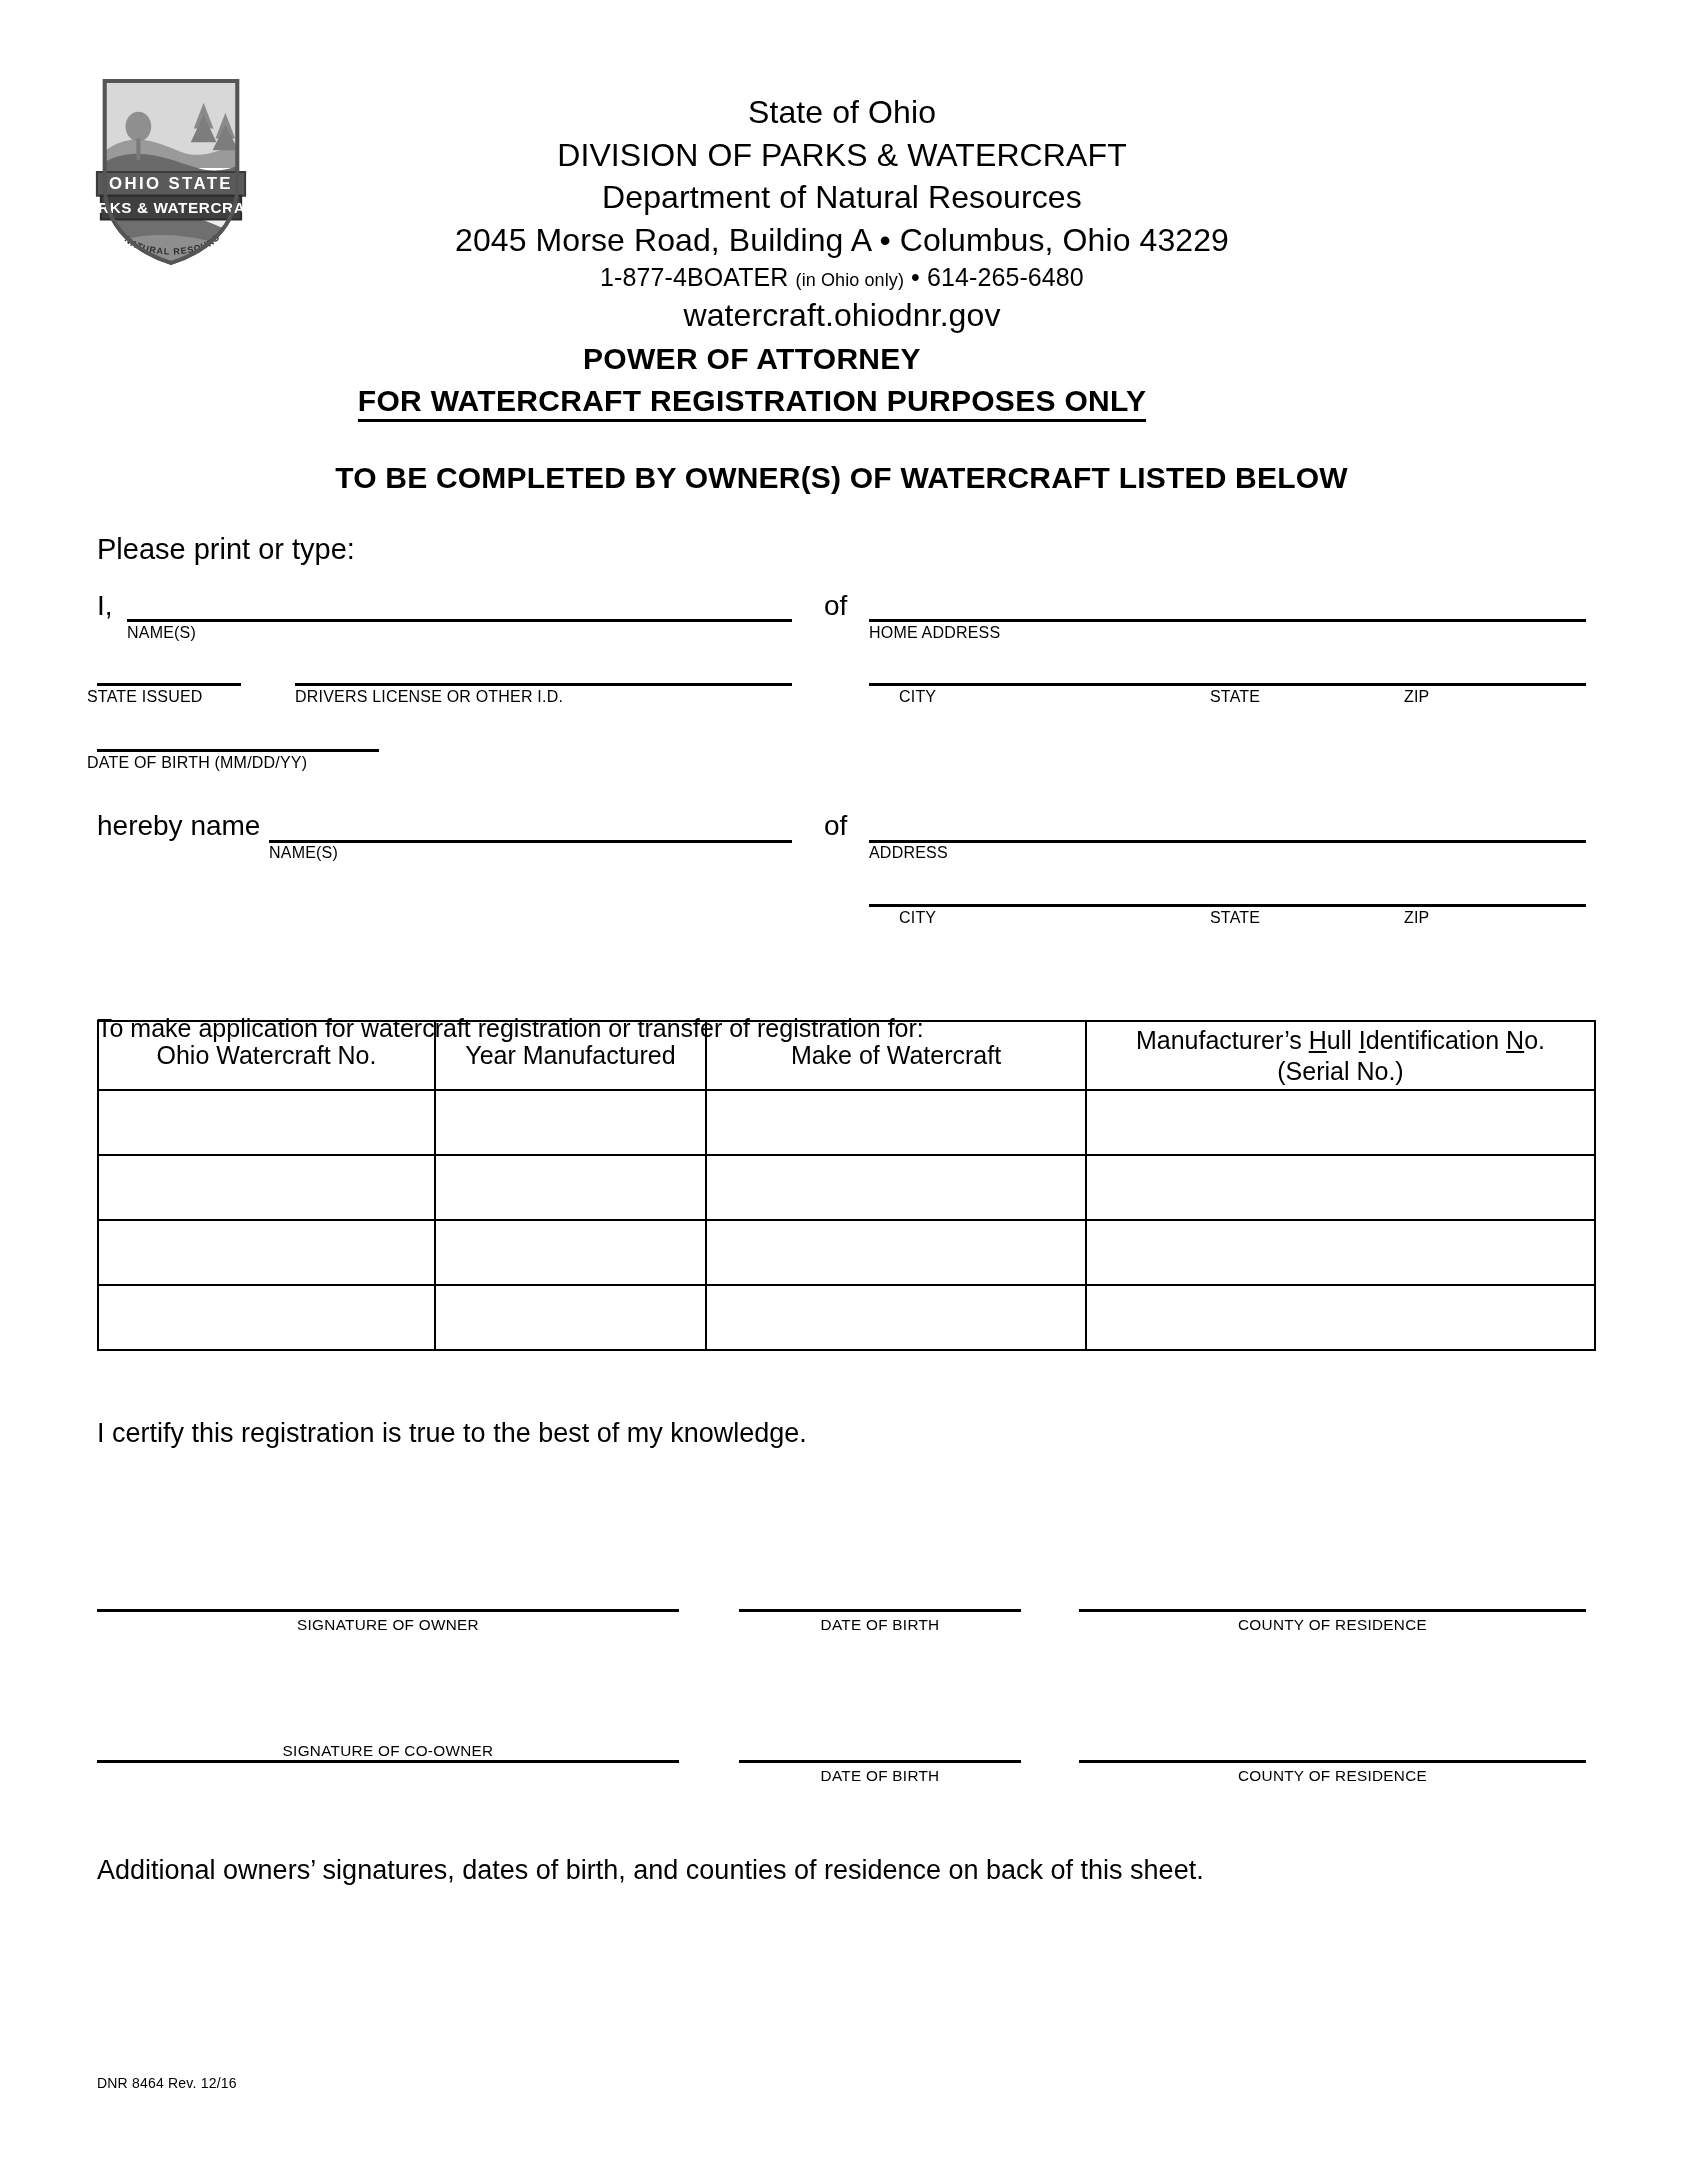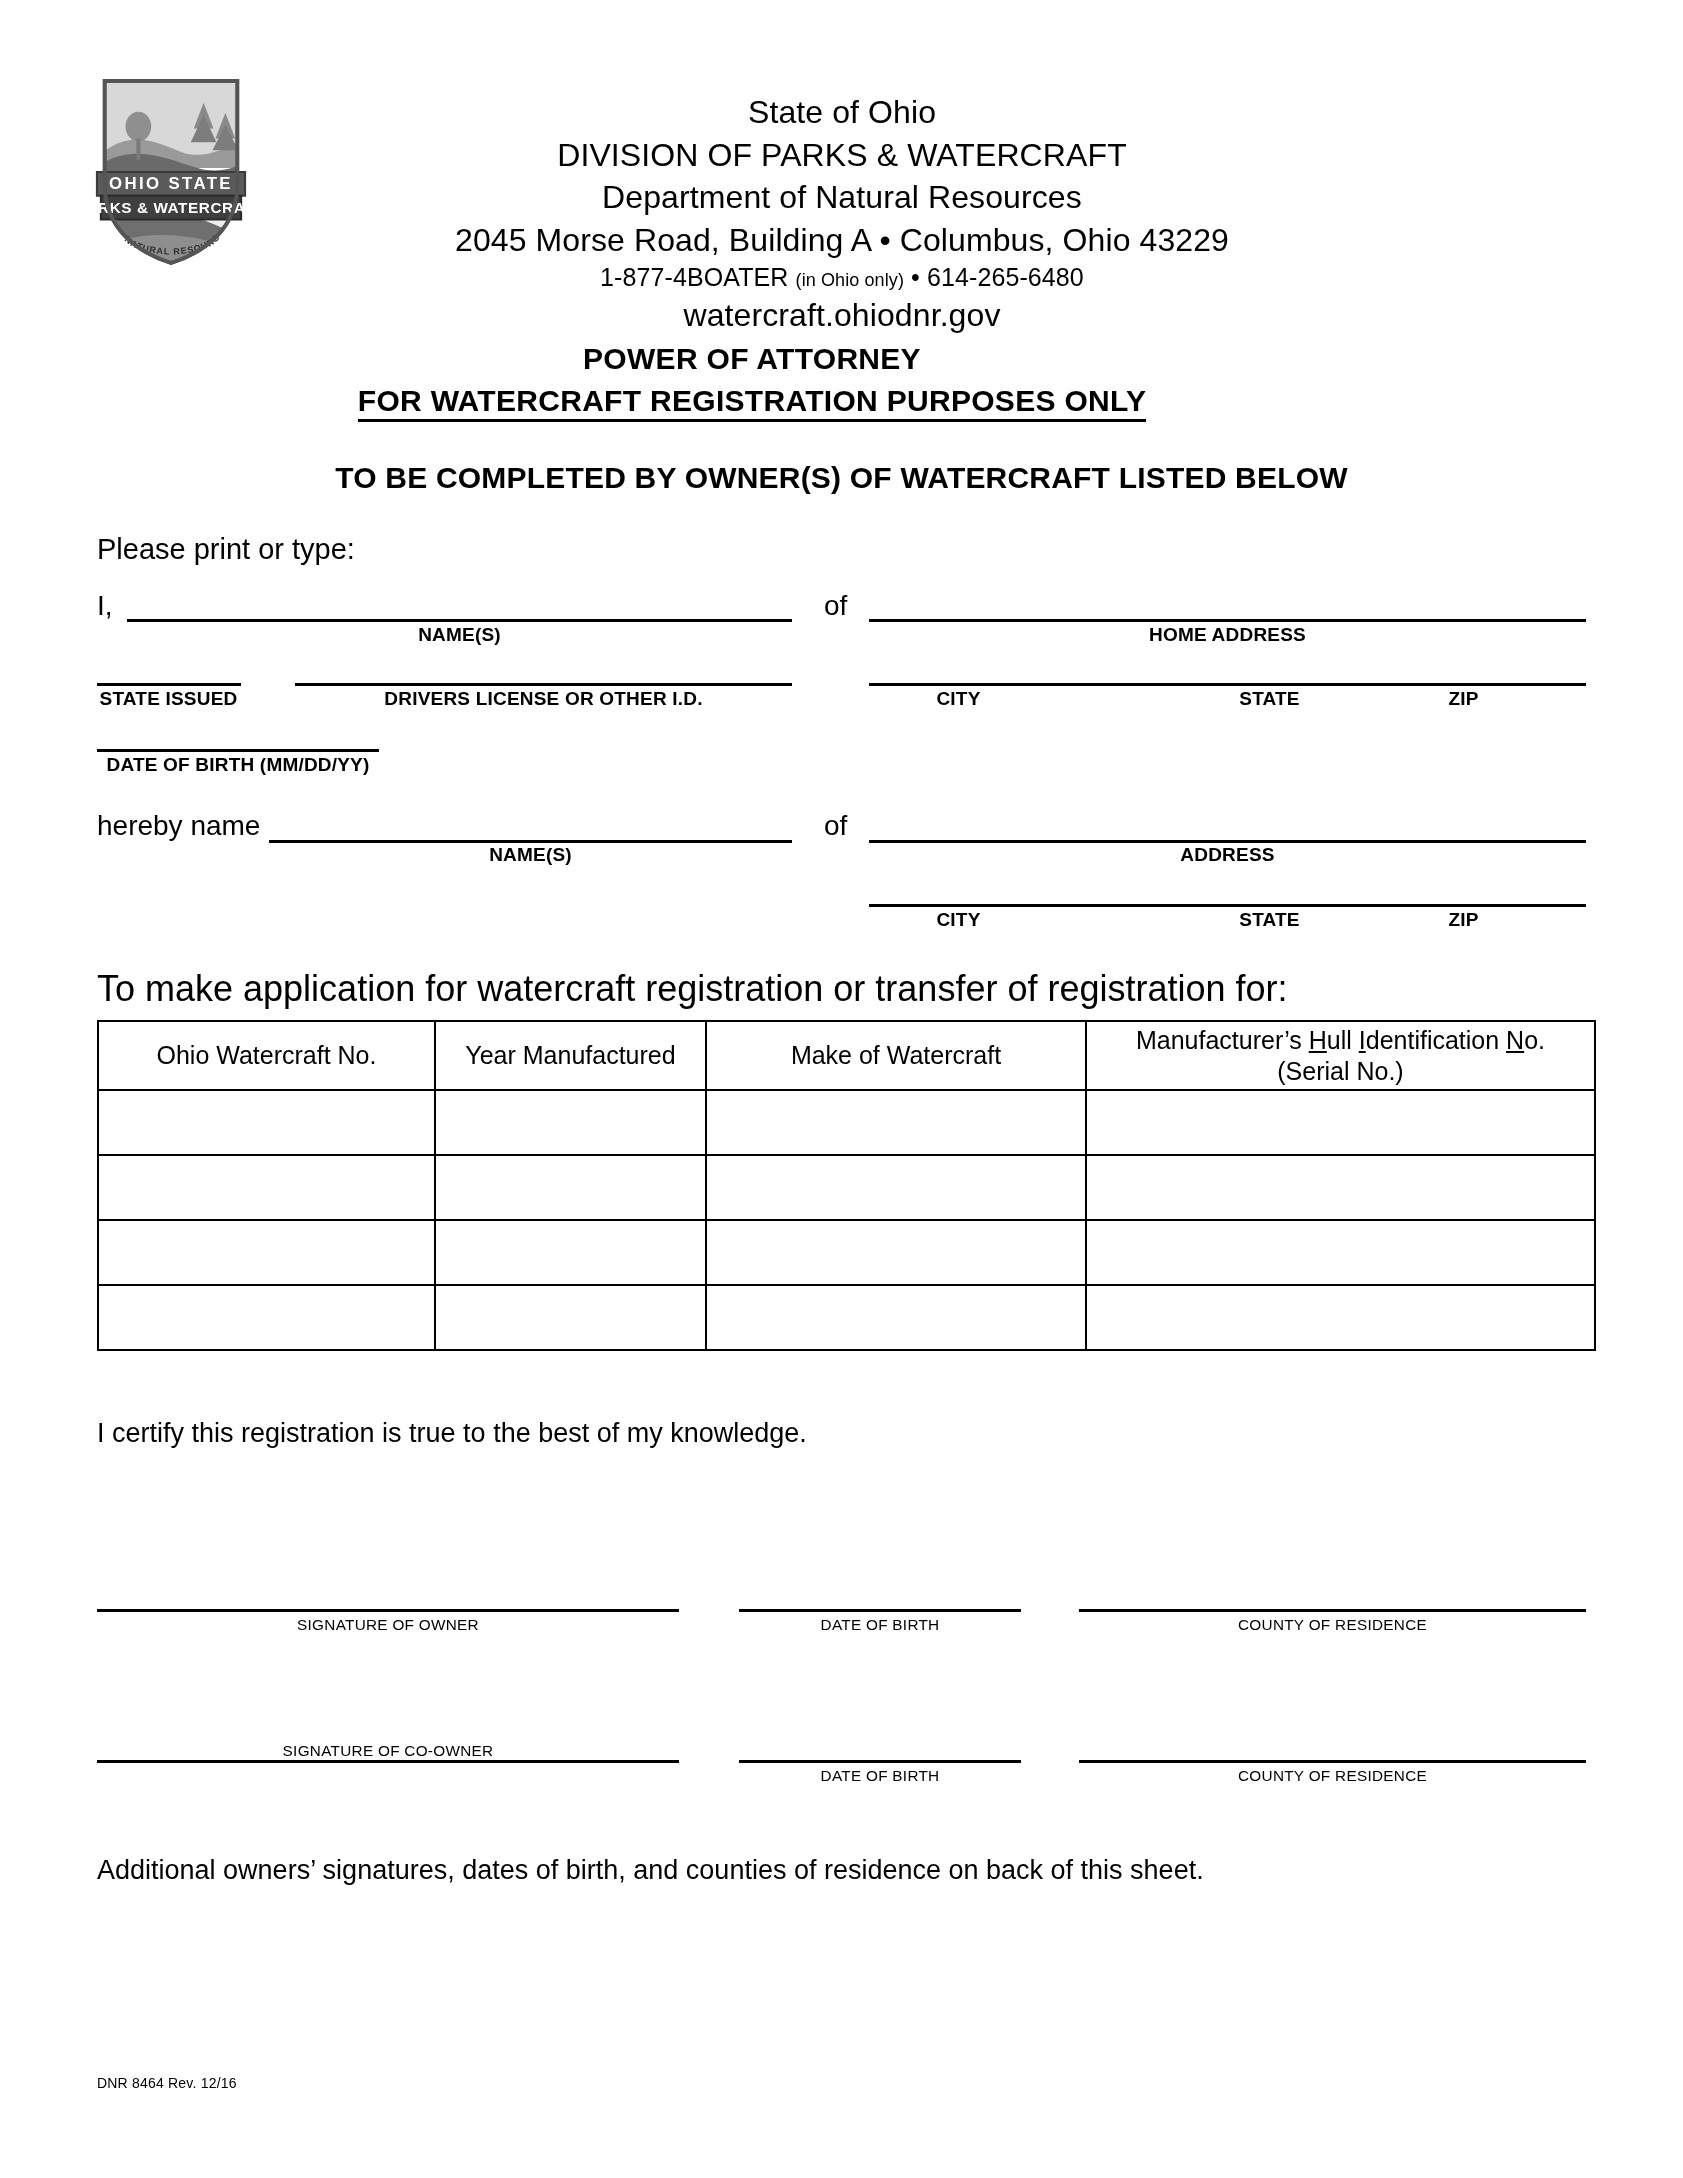--- a/index.html
+++ b/index.html
@@ -90,32 +90,30 @@
   }
 
   
   .rule {
     position: absolute;
     border-bottom: 3px solid #000;
     height: 0;
   }
   .cap {
     position: absolute;
-    font-size: 19px;
+    font-size: 16px;
     letter-spacing: 0.2px;
-    text-align: center;
     white-space: nowrap;
-    font-weight: bold;
   }
 
   
   .intro-table {
     position: absolute;
-    left: 97px; top: 968px;
-    font-size: 36px;
+    left: 97px; top: 1014px;
+    font-size: 25px;
   }
   table.wc {
     position: absolute;
     left: 97px; top: 1020px;
     width: 1489px;
     border-collapse: collapse;
     table-layout: fixed;
   }
   table.wc th, table.wc td {
     border: 2.5px solid #000;

